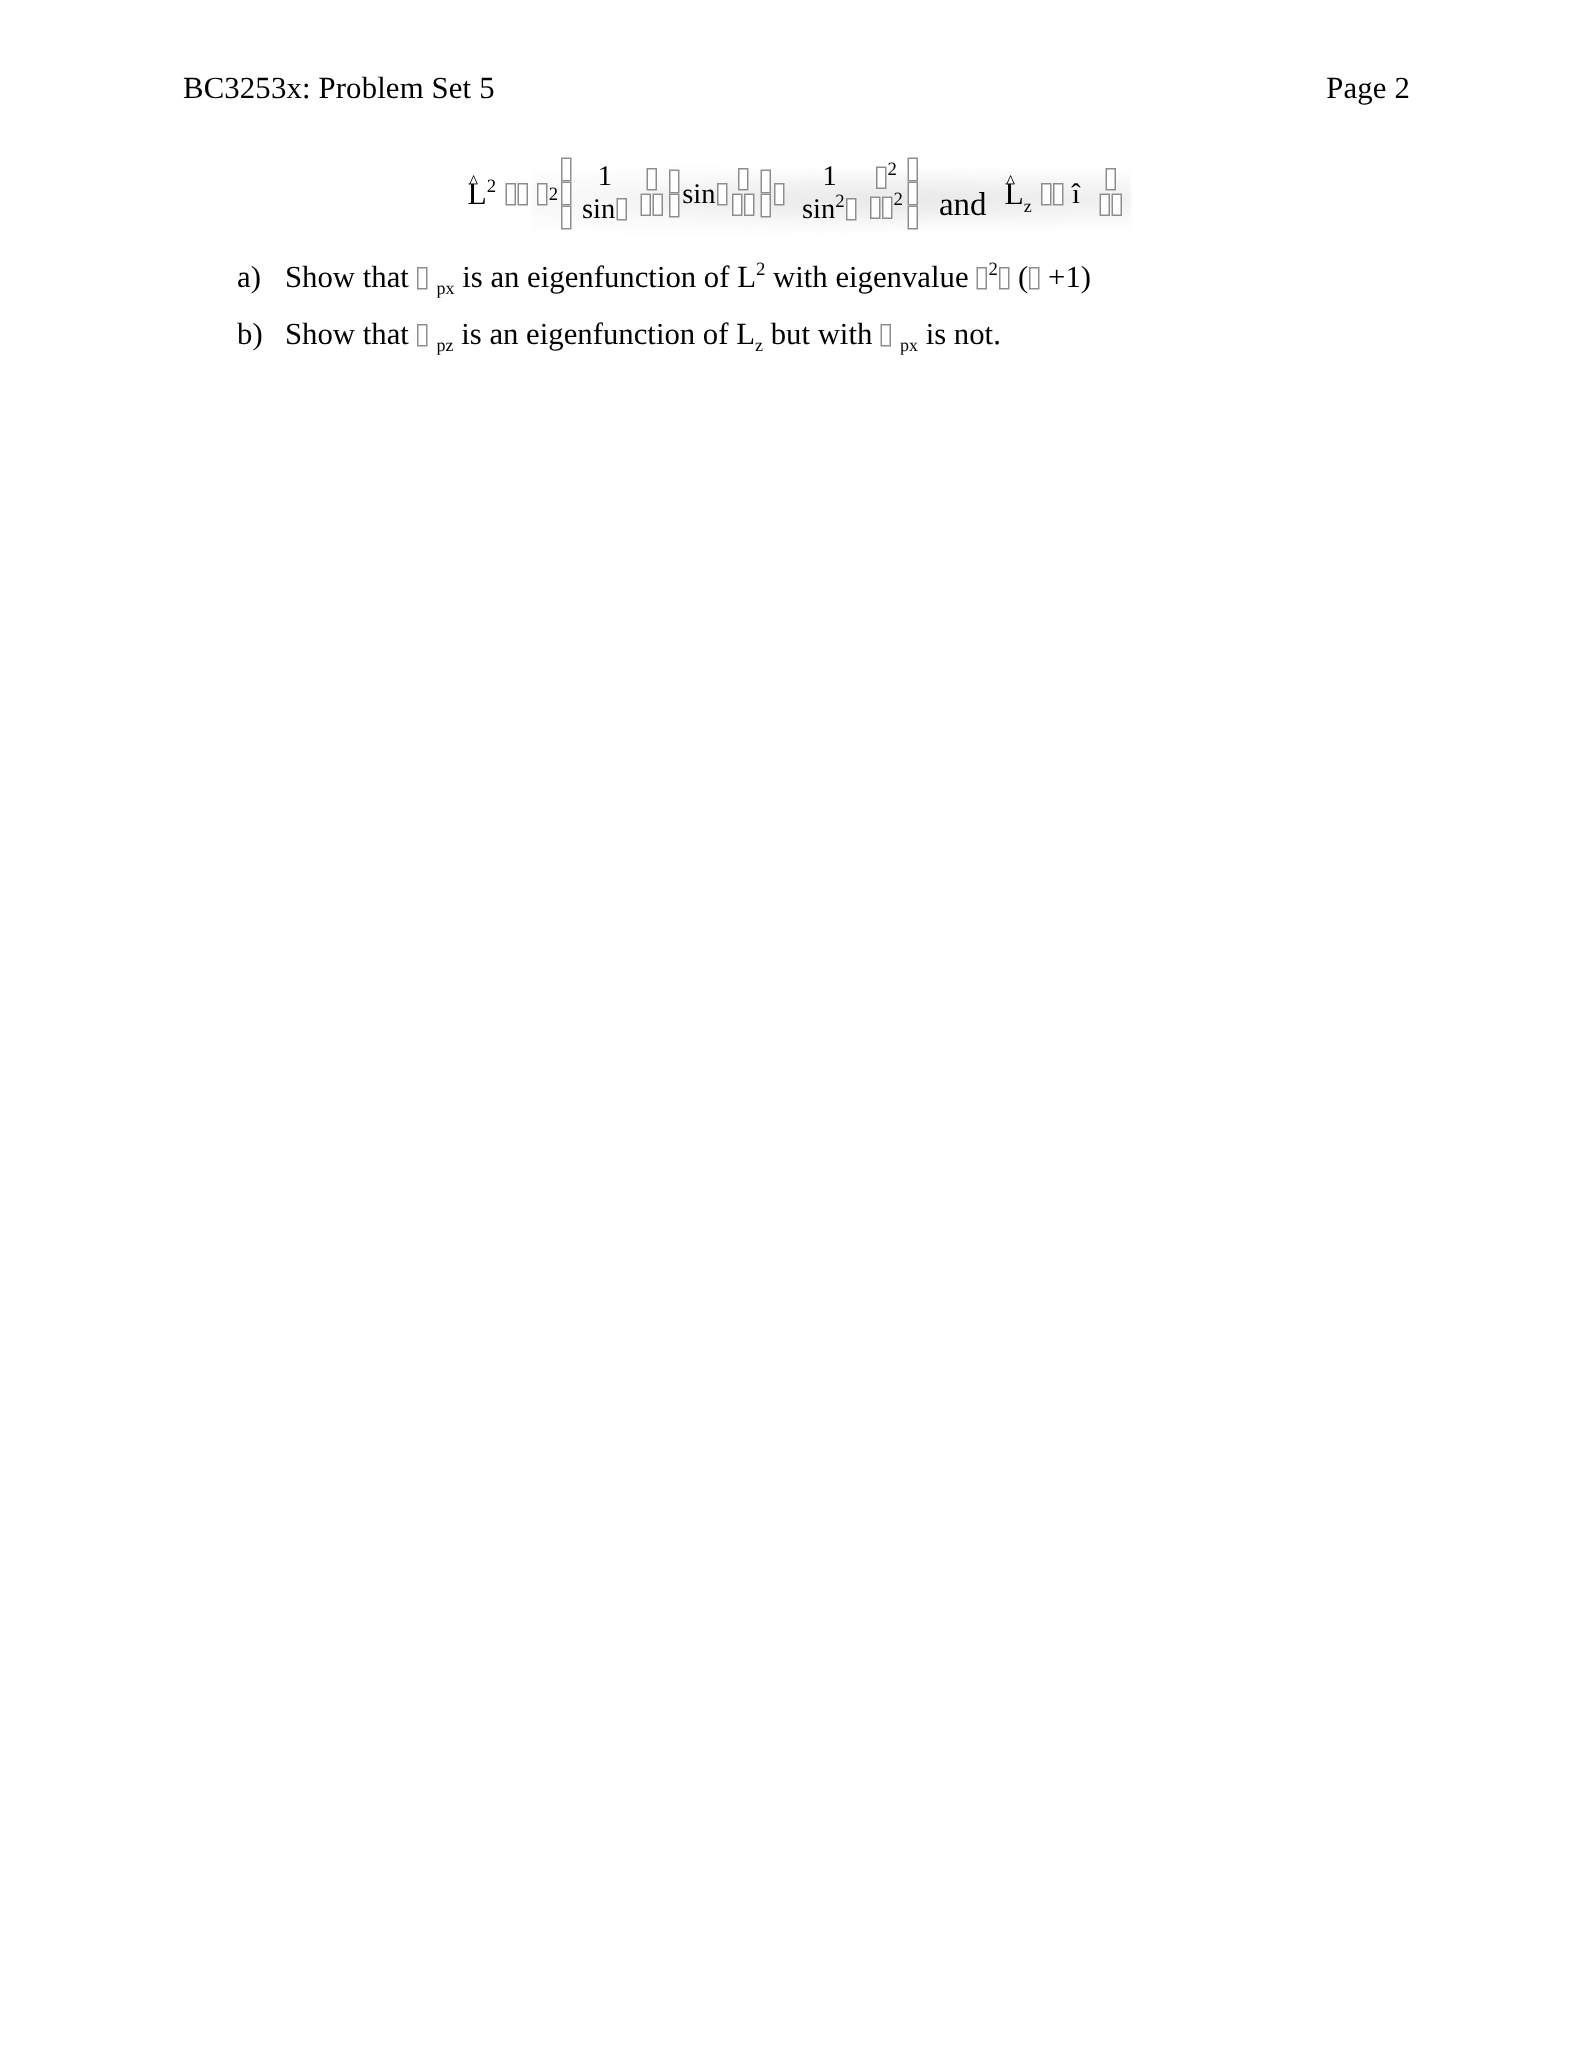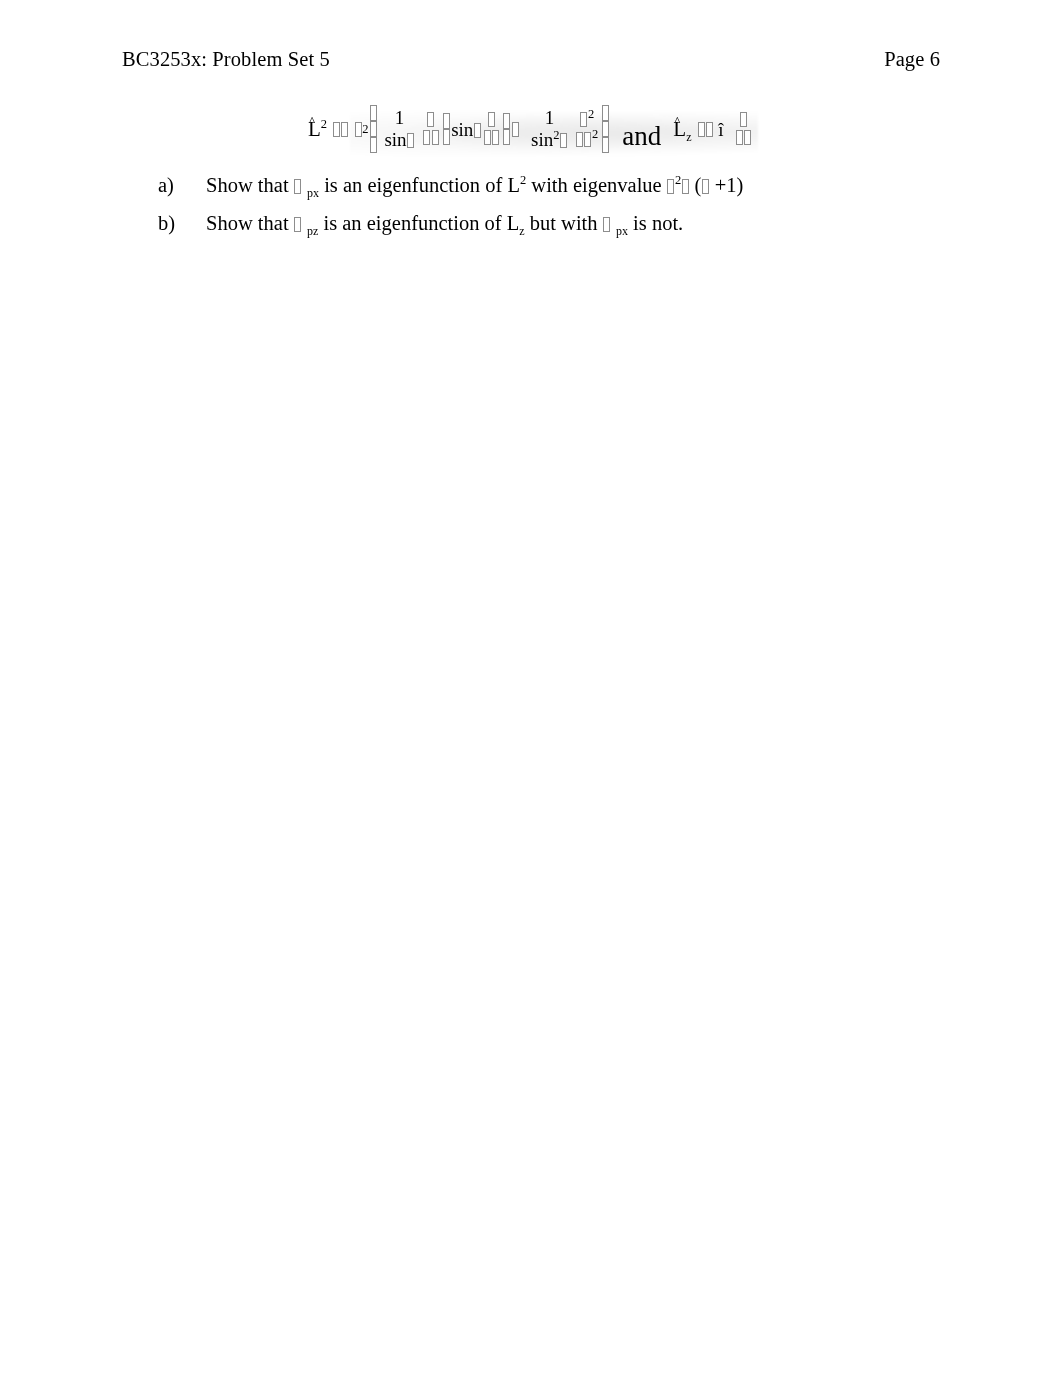--- a/index.html
+++ b/index.html
@@ -138,21 +138,21 @@
   .opstack {
     display: inline-flex;
     flex-direction: column;
     align-items: center;
     vertical-align: middle;
     line-height: 1.05;
     margin: 0 2px;
   }
 
   .andword {
-    font-size: 27px;
+    font-size: 22px;
     padding: 0 12px;
     margin-top: 14px;
   }
 
   
   .items {
     position: absolute;
     top: 172px;
     left: 158px;
     width: 780px;
@@ -161,31 +161,31 @@
   }
   .item {
     display: flex;
     align-items: baseline;
     margin-bottom: 12px;
   }
   .item-marker {
     width: 32px;
     flex: 0 0 32px;
   }
-  .item-text { flex: 1 1 auto; margin-left: 16px; }
+  .item-text { flex: 1 1 auto; }
   .item-text .tofu { vertical-align: -2px; }
 </style>
 </head>
 <body>
 
 <div class="page">
 
   <div class="header">
     <span class="header-title">BC3253x: Problem Set 5</span>
-    <span class="header-page">Page 6</span>
+    <span class="header-page">Page 2</span>
   </div>
 
   <div class="equation-wrap">
     <div class="equation">
 
       <span class="hatop">
         <span class="hat">^</span><span>L</span><span class="sup">2</span>
       </span>
 
       <span class="gap-s"></span>

